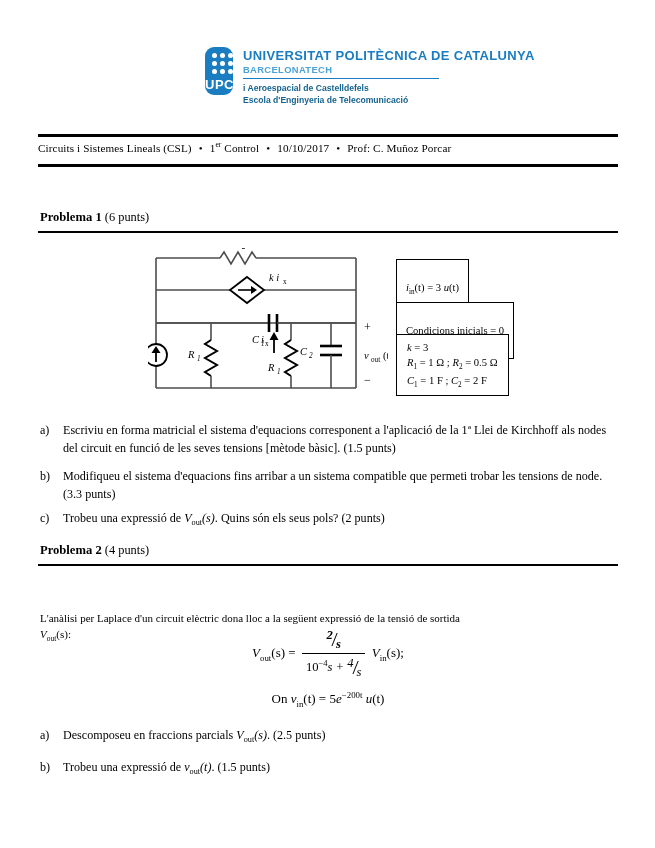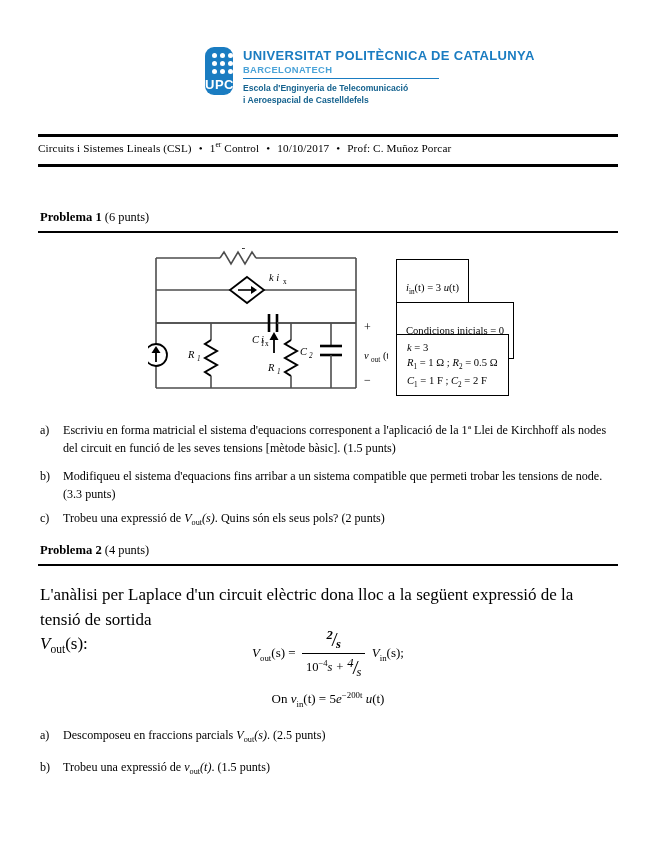--- a/index.html
+++ b/index.html
@@ -155,22 +155,23 @@
     position: absolute;
     left: 0;
     top: 0;
   }
   .item .txt {
     display: block;
     margin-left: 23px;
   }
   .plain {
     position: absolute;
-    font-size: 17px;
+    font-size: 11px;
     line-height: 1.45;
+    margin-top: 28px;
   }
 
   
   .mi { font-style: italic; }
   .mi sub { font-style: normal; font-size: 0.68em; }
   sub { font-size: 0.68em; }
   sup { font-size: 0.68em; }
 
   
   .circuit {
@@ -257,22 +258,22 @@
           <i></i>
           <i></i>
           <i></i>
       </div>
       <div class="upc-word">UPC</div>
     </div>
     <div class="logo-text">
       <div class="uni-line1">UNIVERSITAT POLITÈCNICA DE CATALUNYA</div>
       <div class="uni-line2">BARCELONATECH</div>
       <div class="blue-rule"></div>
+      <div class="school-line">i Aeroespacial de Castelldefels</div>
       <div class="school-line">Escola d'Enginyeria de Telecomunicació</div>
-      <div class="school-line">i Aeroespacial de Castelldefels</div>
     </div>
   </div>
 
   <div class="rule-thick" id="rule-top"></div>
   <div class="course-title">
     <span>Circuits i Sistemes Lineals (CSL)</span><span class="sep">•</span><span><span>1</span><sup class="ord">er</sup><span> Control</span></span><span class="sep">•</span><span>10/10/2017</span><span class="sep">•</span><span>Prof: C. Muñoz Porcar</span>
   </div>
   <div class="rule-thick" id="rule-bottom"></div>
 
   <div class="prob-head" id="prob1-head">

